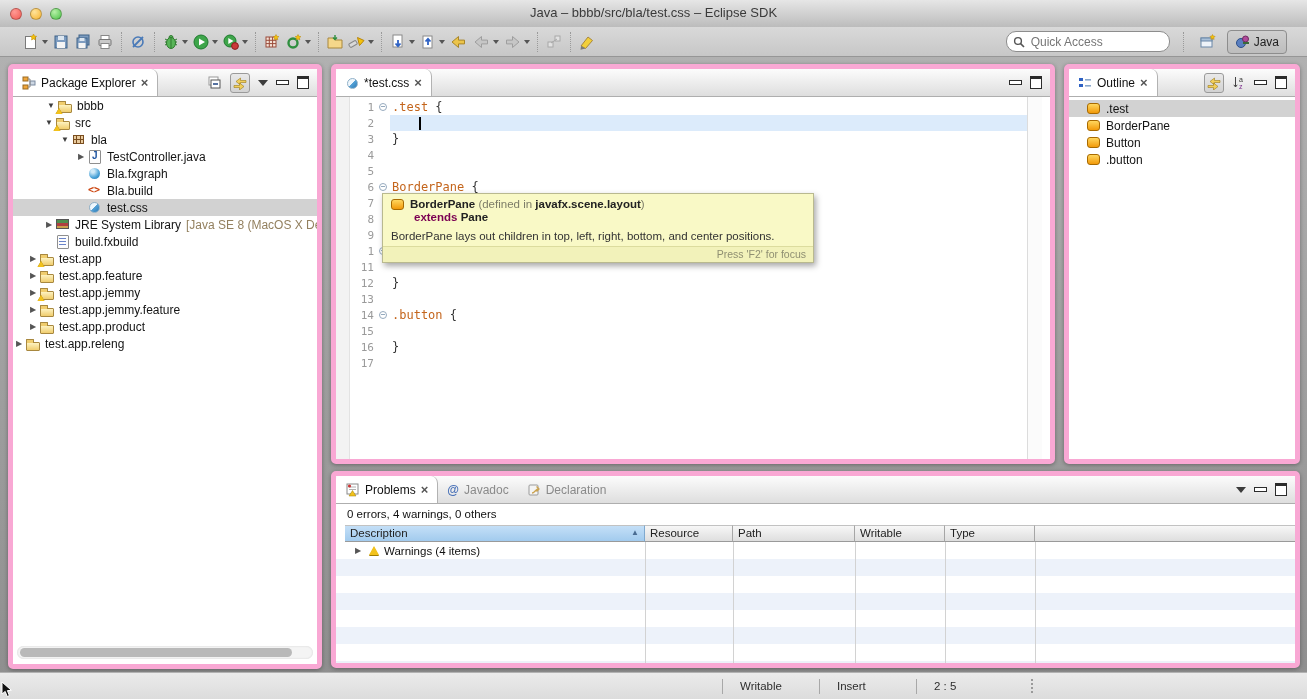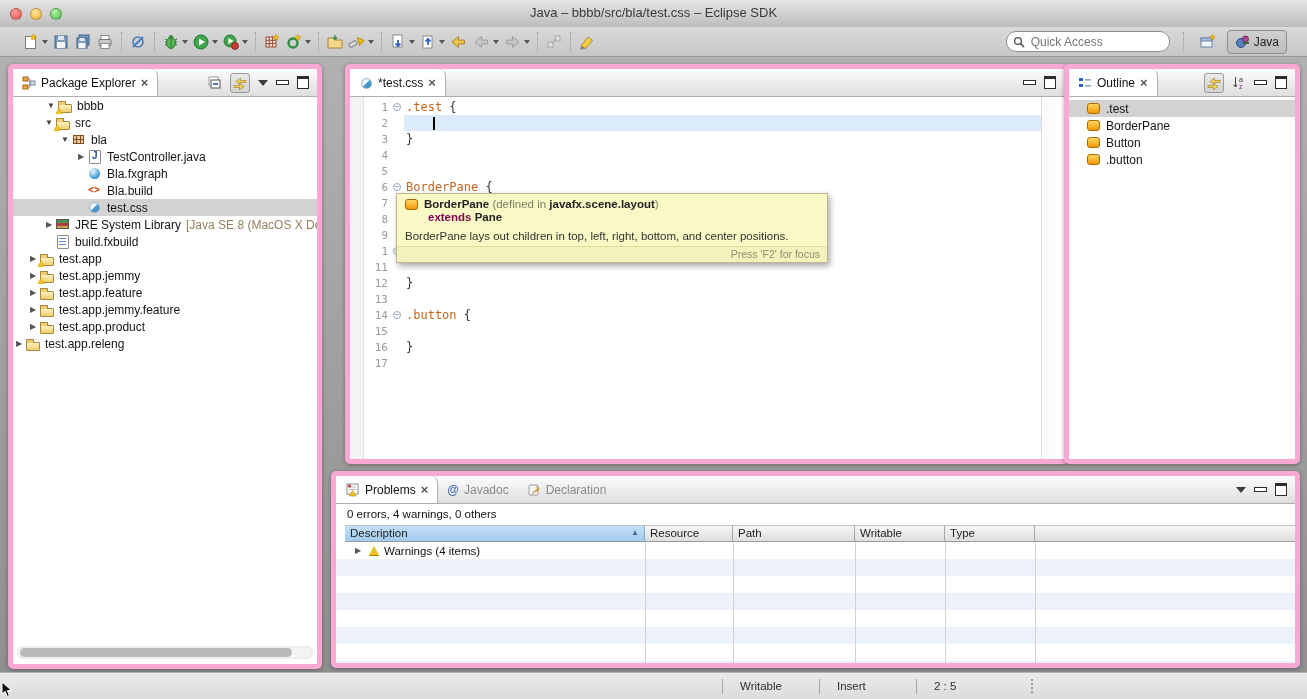--- a/index.html
+++ b/index.html
@@ -400,29 +400,29 @@
       </div>
     <div class="trow" style="padding-left:14px">
         <span class="arr col"></span>
         <span class="fi fi-folder">
           <i class="ovl-warn"></i>
         </span>
         <span>test.app</span>
       </div>
     <div class="trow" style="padding-left:14px">
         <span class="arr col"></span>
+        <span class="fi fi-folder"></span>
+        <span>test.app.feature</span>
+      </div>
+    <div class="trow" style="padding-left:14px">
+        <span class="arr col"></span>
         <span class="fi fi-folder">
           <i class="ovl-warn"></i>
         </span>
         <span>test.app.jemmy</span>
-      </div>
-    <div class="trow" style="padding-left:14px">
-        <span class="arr col"></span>
-        <span class="fi fi-folder"></span>
-        <span>test.app.feature</span>
       </div>
     <div class="trow" style="padding-left:14px">
         <span class="arr col"></span>
         <span class="fi fi-folder"></span>
         <span>test.app.jemmy.feature</span>
       </div>
     <div class="trow" style="padding-left:14px">
         <span class="arr col"></span>
         <span class="fi fi-folder"></span>
         <span>test.app.product</span>
@@ -431,21 +431,21 @@
         <span class="arr col"></span>
         <span class="fi fi-folder"></span>
         <span>test.app.releng</span>
       </div>
     <div class="hscroll">
         <div class="hthumb"></div>
       </div>
   </div>
 </div>
 
-<div class="panel" style="left:345px;top:64px;width:724px;height:400px">
+<div class="panel" style="left:331px;top:64px;width:724px;height:400px">
   <div class="tabbar">
     <div class="tab active">
       <span class="fi fi-css" style="width:14px;height:14px;margin:0"></span>
       <span>*test.css</span>
       <span class="close"></span>
     </div>
     <div class="viewbtns">
       <span class="vb">
           <span class="icon-min"></span>
         </span>

